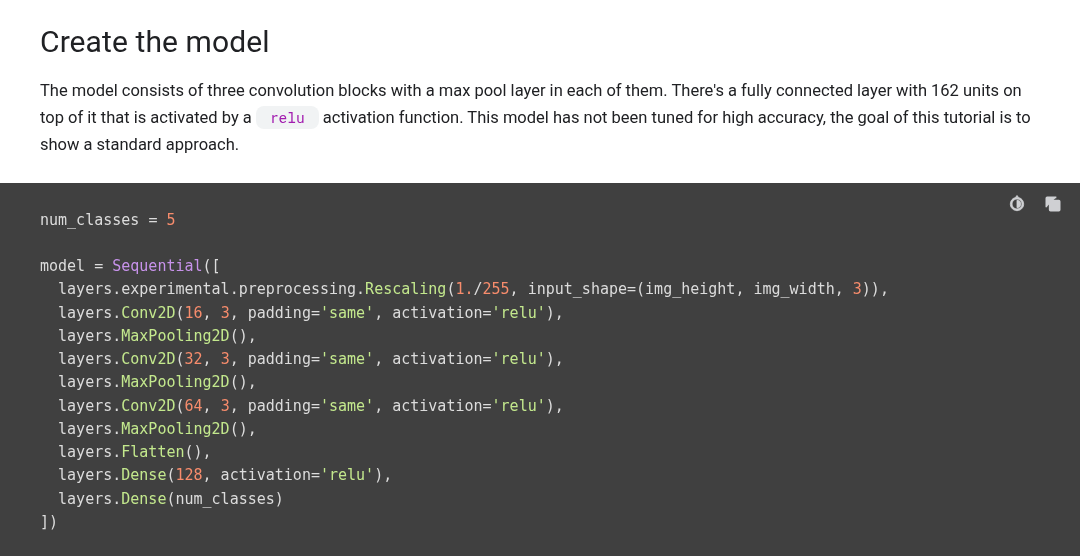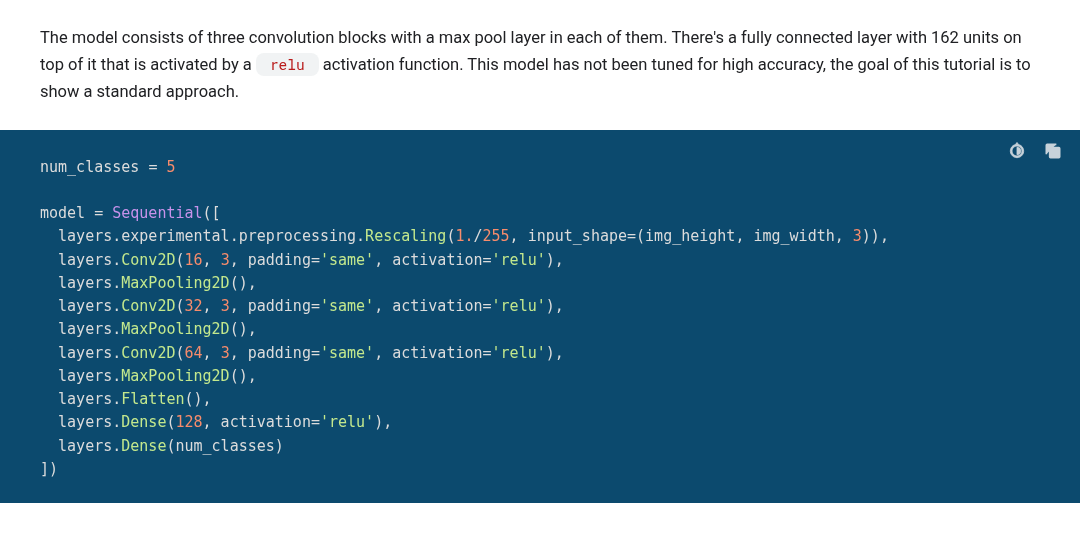--- a/index.html
+++ b/index.html
@@ -30,25 +30,25 @@
     margin: 0 0 24px 0;
     color: #202124;
     max-width: 1000px;
   }
   code.inline {
     font-family: "Roboto Mono", Menlo, Consolas, monospace;
     background: #f1f3f4;
     padding: 2px 14px;
     border-radius: 8px;
     font-size: 14.5px;
-    color: #b91c1c;
+    color: #a21caf;
   }
   .code-block {
     position: relative;
-    background: #0c4a6e;
+    background: #404040;
     color: #dcdcdc;
     margin: 0 -40px 0 -40px;
     padding: 26px 40px 22px 40px;
     font-family: "Roboto Mono", Menlo, Consolas, monospace;
     font-size: 15px;
     line-height: 1.55;
   }
   .code-block pre {
     margin: 0;
     white-space: pre;
@@ -77,20 +77,21 @@
   .t-p    { color: #dcdcdc; }
   .t-op   { color: #dcdcdc; }
   .t-id   { color: #dcdcdc; }
   .t-call { color: #c792ea; } 
 </style>
 </head>
 <body>
 
 <div class="content">
 
+  <h2 class="section-title">Create the model</h2>
 
   <p class="section-para">
     <span>The model consists of three convolution blocks with a max pool layer in each of them. There's a fully connected layer with 162 units on top of it that is activated by a </span><code class="inline">relu</code><span> activation function. This model has not been tuned for high accuracy, the goal of this tutorial is to show a standard approach.</span>
   </p>
 
   <div class="code-block">
     <div class="code-actions">
       <div class="icon-btn">
         <svg viewBox="0 0 24 24">
             <path d="M12 2a1 1 0 0 1 1 1v1.06a8 8 0 1 1-2 0V3a1 1 0 0 1 1-1zm0 4a6 6 0 1 0 6 6 6 6 0 0 0-6-6zm0 1.5v9a4.5 4.5 0 0 0 0-9z"></path>

